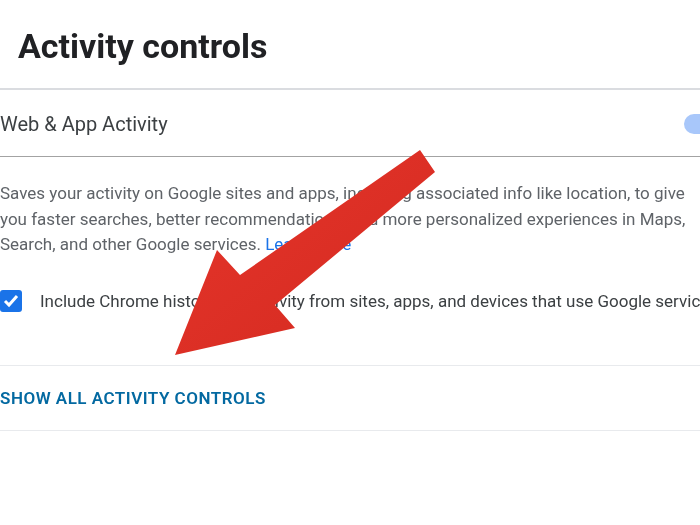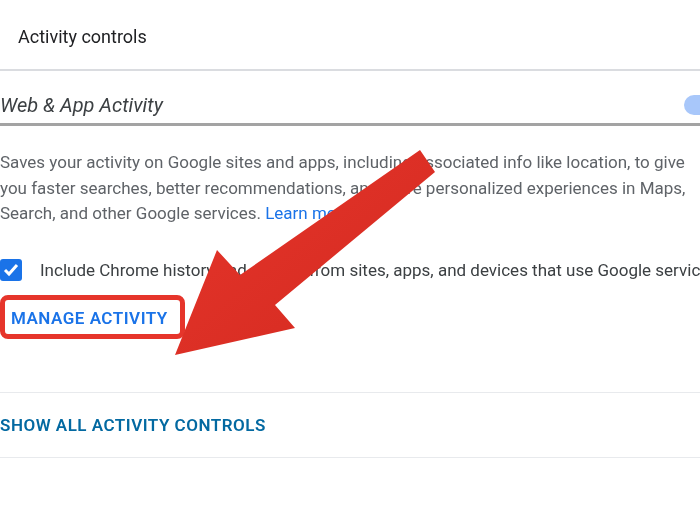--- a/index.html
+++ b/index.html
@@ -11,28 +11,27 @@
       height: 525px;
       background: #fff;
       position: relative;
       overflow: hidden;
     }
     .header {
       padding: 26px 18px 22px;
       border-bottom: 2px solid #dadce0;
     }
     .header-title {
-      font-size: 18px;
-      font-weight: 400;
+      font-size: 34px;
+      font-weight: 700;
       color: #202124;
     }
     .section {
-      padding: 22px 0 6px;
-      border-bottom: 3px solid #a3a3a3;
-      font-style: italic;
+      padding: 22px 0 20px;
+      border-bottom: 1px solid #a3a3a3;
     }
     .section-title-row {
       display: flex;
       justify-content: space-between;
       align-items: center;
     }
     .section-title {
       font-size: 20px;
       font-weight: 400;
       color: #3c4043;
@@ -146,25 +145,20 @@
 
   <div class="checkbox-row">
     <div class="checkbox">
       <svg viewBox="0 0 16 16">
         <polyline points="2,8 6,12 14,3"></polyline>
       </svg>
     </div>
     <div class="checkbox-label">Include Chrome history and activity from sites, apps, and devices that use Google services</div>
   </div>
 
-  <div class="manage-wrap">
-    <div class="highlight-box">
-      <span class="manage-link">MANAGE ACTIVITY</span>
-    </div>
-  </div>
 </div>
 
 <div class="section-gap"></div>
 
 <div class="show-all">SHOW ALL ACTIVITY CONTROLS</div>
 
 <svg class="arrow" viewBox="0 0 260 220">
   <defs>
     <linearGradient id="ag" x1="0%" y1="0%" x2="100%" y2="100%">
       <stop offset="0%" stop-color="#e6352b"></stop>

